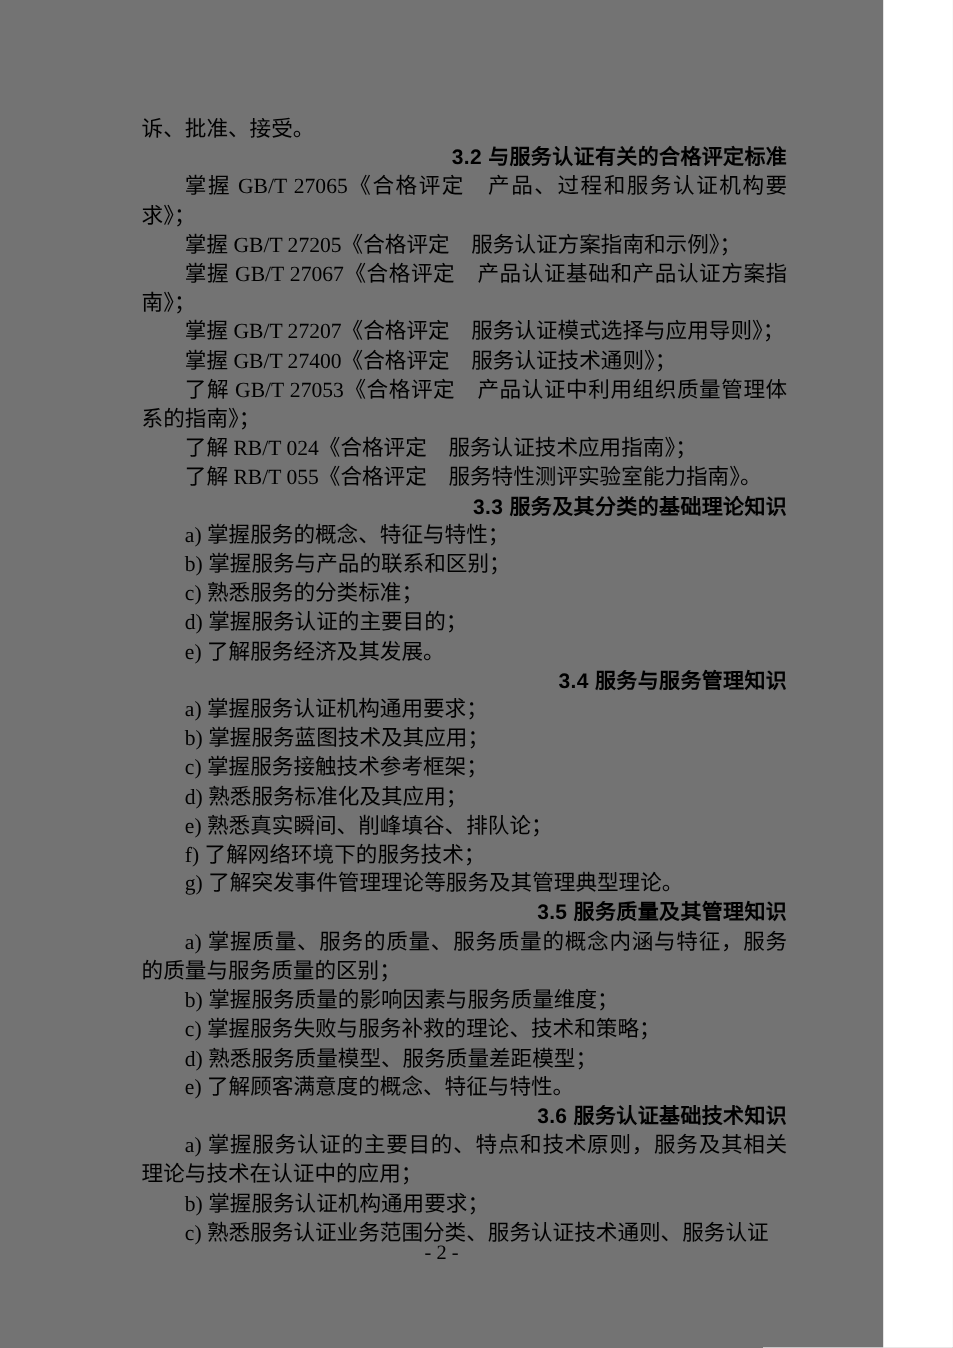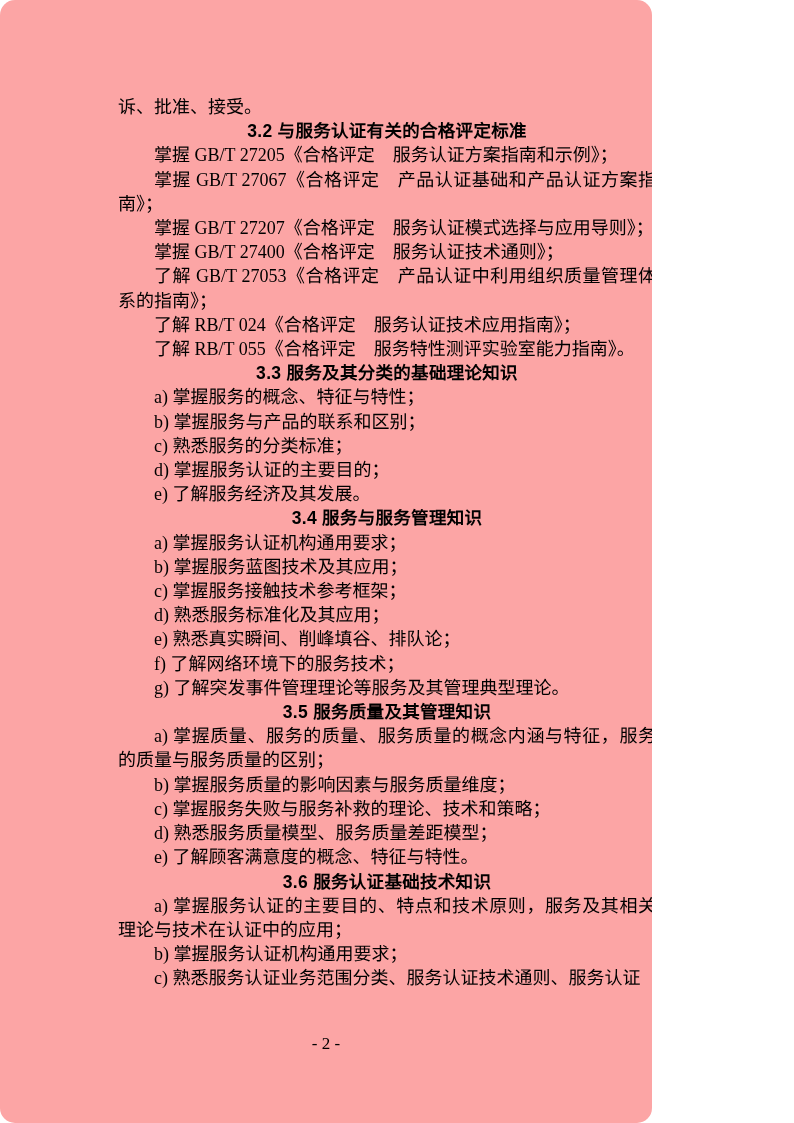--- a/index.html
+++ b/index.html
@@ -2,26 +2,25 @@
 <html lang="zh-CN"><head>
 <meta charset="utf-8">
 <style>
   html, body {
     margin: 0;
     padding: 0;
     background: #ffffff;
   }
   .page {
     position: relative;
-    width: 652px;
+    width: 736px;
     height: 1123px;
-    background: #fca5a5;
+    background: #737373;
     overflow: hidden;
     color: #000000;
-    border-radius: 15px;
   }
   .text-block {
     position: absolute;
     left: 118px;
     top: 95px;
     width: 538px;
     font-family: "Liberation Serif", "DejaVu Serif", serif;
     font-size: 18px;
     line-height: 24.2px;
     text-align: justify;
@@ -36,21 +35,21 @@
     text-indent: 0;
   }
   .text-block h2 {
     margin: 0;
     padding: 0;
     font-family: "Liberation Sans", "DejaVu Sans", sans-serif;
     font-weight: bold;
     font-size: 17.5px;
     line-height: 24.2px;
     letter-spacing: 0.3px;
-    text-align: center;
+    text-align: right;
     text-indent: 0;
   }
   .page-footer {
     position: absolute;
     left: 0;
     right: 0;
     top: 1034px;
     text-align: center;
     font-family: "Liberation Serif", "DejaVu Serif", serif;
     font-size: 17px;
@@ -60,20 +59,21 @@
 </style>
 </head>
 <body>
 
 <div class="page">
   <div class="text-block">
 
     <p class="no-indent">诉、批准、接受。</p>
 
     <h2>3.2 与服务认证有关的合格评定标准</h2>
+    <p>掌握 GB/T 27065《合格评定　产品、过程和服务认证机构要求》；</p>
     <p>掌握 GB/T 27205《合格评定　服务认证方案指南和示例》；</p>
     <p>掌握 GB/T 27067《合格评定　产品认证基础和产品认证方案指南》；</p>
     <p>掌握 GB/T 27207《合格评定　服务认证模式选择与应用导则》；</p>
     <p>掌握 GB/T 27400《合格评定　服务认证技术通则》；</p>
     <p>了解 GB/T 27053《合格评定　产品认证中利用组织质量管理体系的指南》；</p>
     <p>了解 RB/T 024《合格评定　服务认证技术应用指南》；</p>
     <p>了解 RB/T 055《合格评定　服务特性测评实验室能力指南》。</p>
 
     <h2>3.3 服务及其分类的基础理论知识</h2>
     <p>a) 掌握服务的概念、特征与特性；</p>

